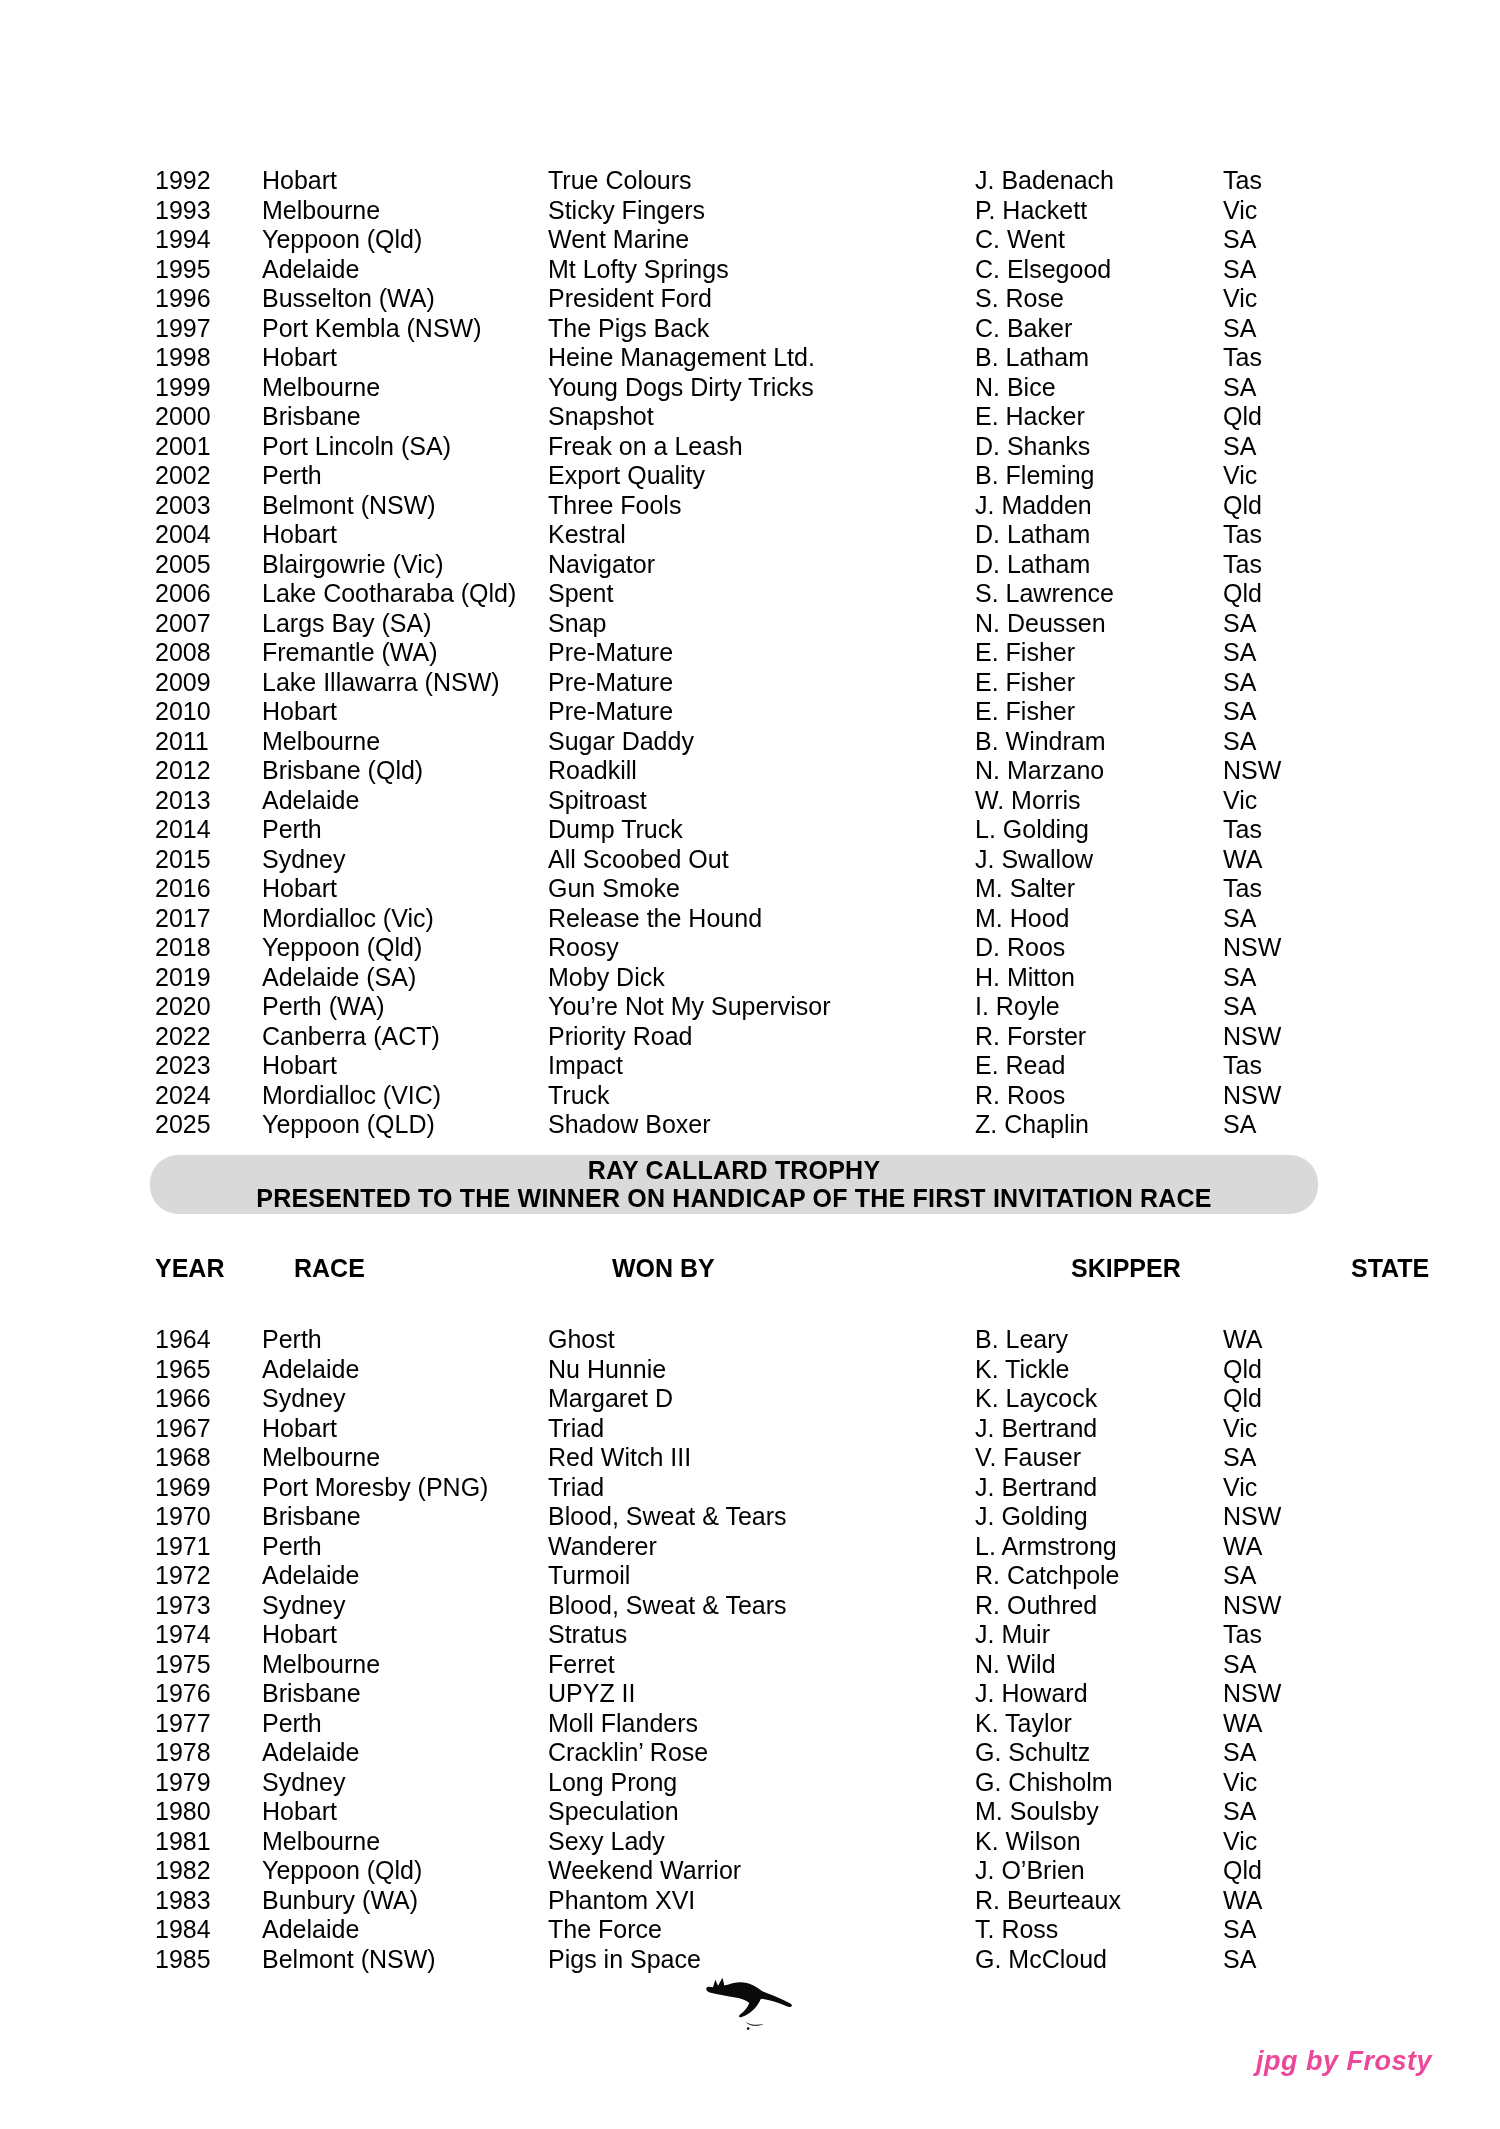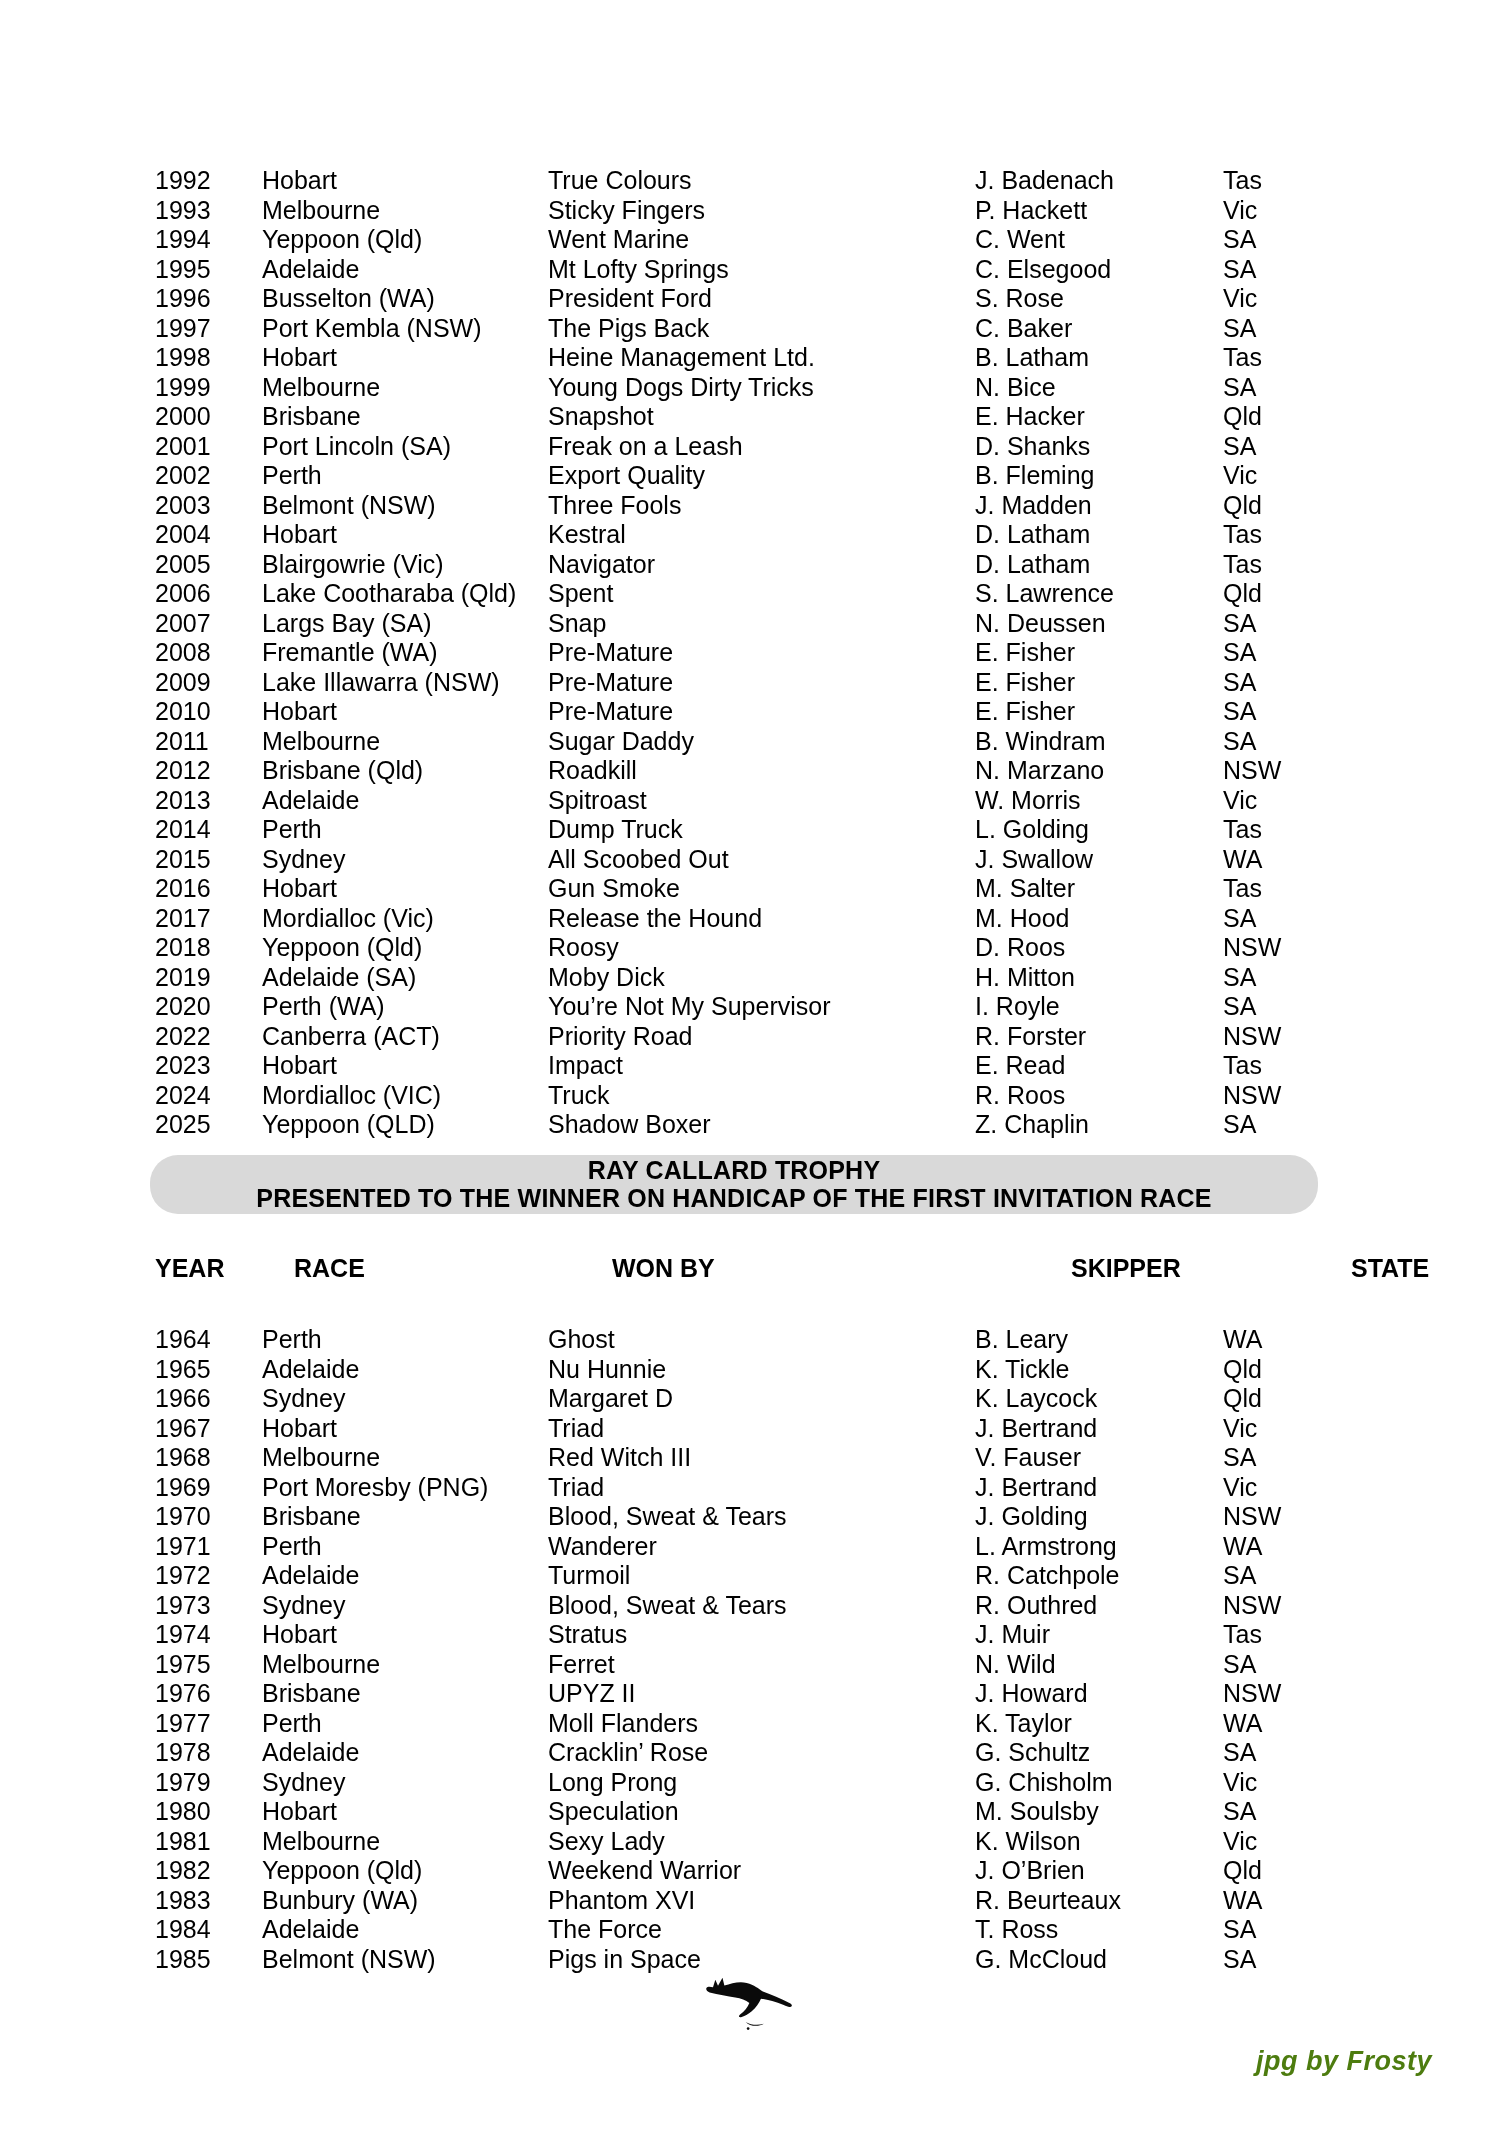--- a/index.html
+++ b/index.html
@@ -33,21 +33,21 @@
   }
   .banner .line{
     font-size:25px;line-height:27.5px;font-weight:bold;letter-spacing:0.2px;
   }
   .kangaroo{
     position:absolute;left:703px;top:1970px;width:95px;height:62px;
   }
   .watermark{
     position:absolute;left:1256px;top:2046px;
     font-size:27px;font-style:italic;font-weight:bold;
-    color:#4d7c0f;letter-spacing:0.5px;
+    color:#ec4899;letter-spacing:0.5px;
   }
 </style>
 </head>
 <body>
 
 <div class="page">
 
   <div class="results-table" id="table1">
   <div class="trow">
     <span>1992</span>

